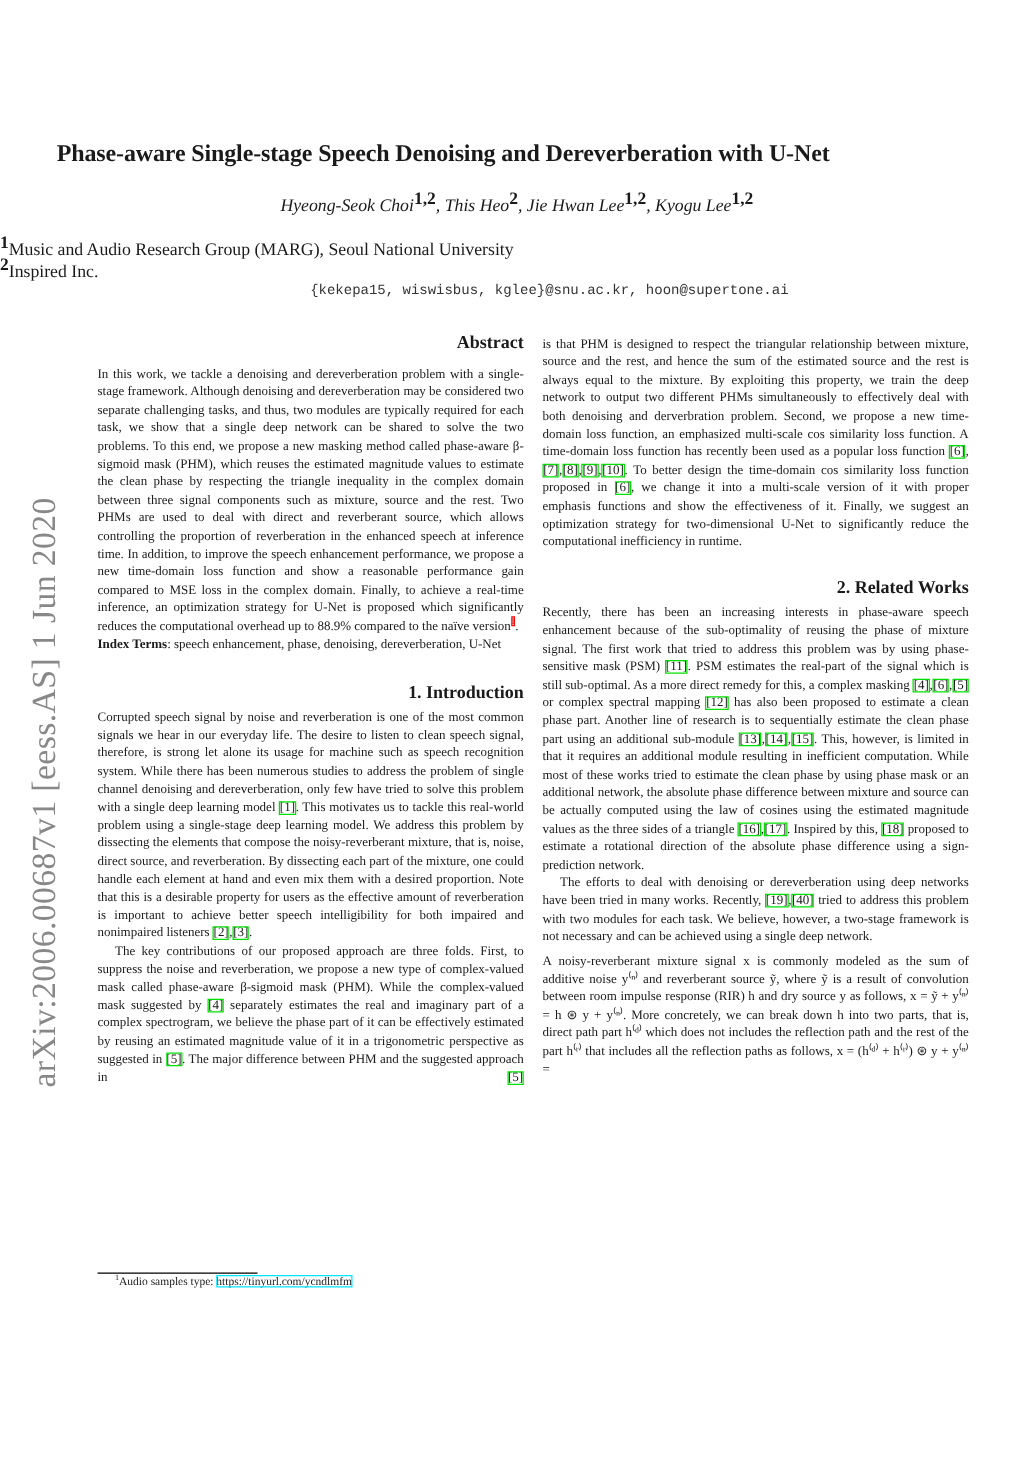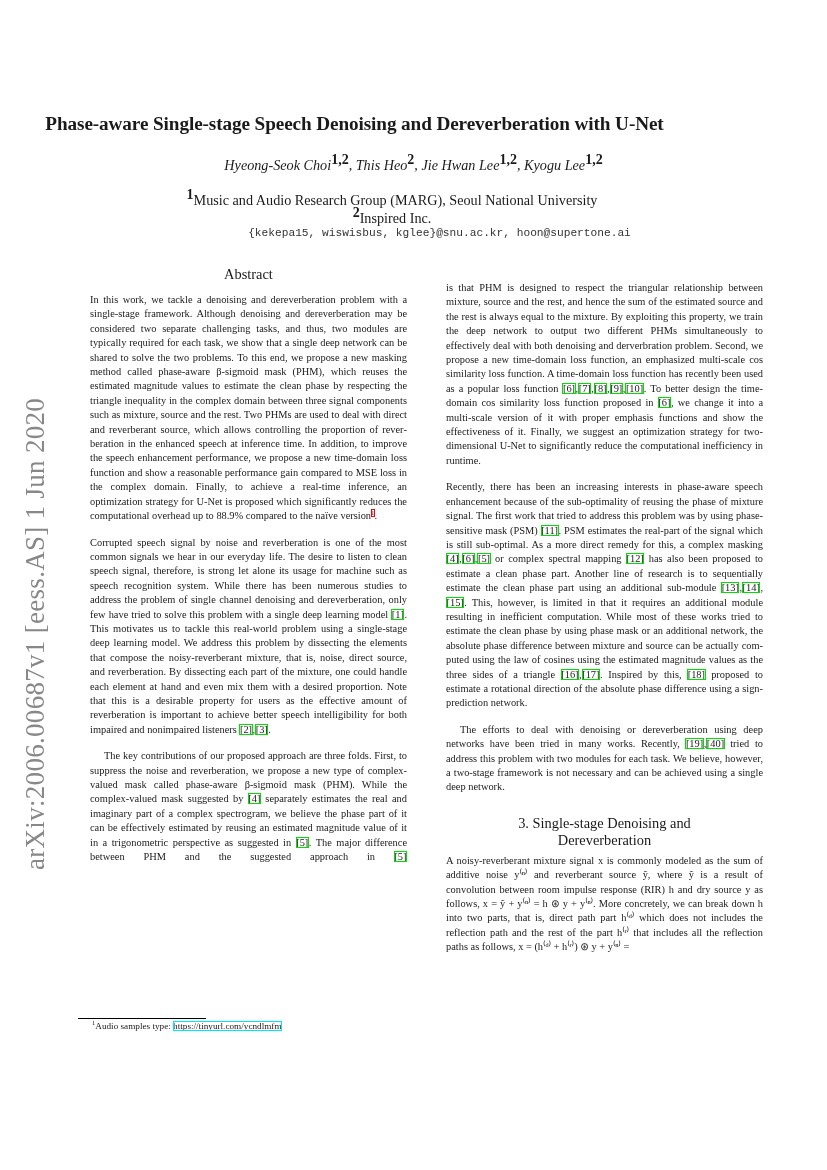--- a/index.html
+++ b/index.html
@@ -3,30 +3,30 @@
 <meta charset="utf-8">
 <style>
   html, body { margin:0; padding:0; background:#ffffff; }
   body { width:827px; height:1170px; position:relative; overflow:hidden;
          font-family:"Liberation Serif", serif; color:#1a1a1a; }
   .title { position:absolute; top:113px; left:0; width:709px; text-align:center;
            font-weight:bold; font-size:19.2px; letter-spacing:-0.1px; }
   .authors { position:absolute; top:152px; left:0; width:827px; text-align:center;
              font-style:italic; font-size:14.2px; }
   .authors sup, .affil sup { font-size:14px; font-style:normal;font-weight:bold; }
-  .affil { position:absolute; left:0; width:784px; text-align:center; font-size:14.2px; }
+  .affil { position:absolute; left:0; width:784px; font-size:14.2px; }
   .emails { position:absolute; top:227px; left:0; width:827px; text-align:center;
             font-family:"Liberation Mono", monospace; font-size:11.2px; color:#333;margin-left:26px; }
   .col { position:absolute; width:341px; font-size:10.4px; line-height:14.4px;
          text-align:justify; hyphens:manual; }
-  .col p { margin:12px; }
+  .col p { margin:0; }
   .col p.indent { text-indent:14px; }
   .left { left:78px; }
   .right { left:434px; }
-  h2 { font-size:14.4px; font-weight:normal; text-align:center; margin:0; line-height:17px; }
+  h2 { font-size:14.4px; font-weight:bold; text-align:right; margin:0; line-height:17px; }
   .cite { outline:1px solid #00e000; outline-offset:-1px; padding:0 0.5px; }
   .fnmark { outline:1px solid #ff0000; outline-offset:-1px; font-size:7px; vertical-align:super; line-height:0; }
   .url { outline:1px solid #00e5ff; outline-offset:-1px; }
   .sidebar { position:absolute; left:20px; top:870px; transform-origin:0 0;
              transform:rotate(-90deg); font-family:"Liberation Serif", serif;
              font-size:27px; color:#888888; white-space:nowrap; letter-spacing:0.3px; }
   .footrule { position:absolute; left:78px; top:1018px; width:128px; height:1px; background:#000; }
   .footnote { position:absolute; left:92px; top:1019px; font-size:9.2px; }
   .footnote sup { font-size:6.5px; }
 </style>
@@ -44,29 +44,31 @@
   <span>Kyogu Lee</span><sup>1,2</sup>
 </div>
 
 <div class="affil" style="top:187px;"><sup>1</sup><span>Music and Audio Research Group (MARG), Seoul National University</span></div>
 <div class="affil" style="top:205px;"><sup>2</sup><span>Inspired Inc.</span></div>
 <div class="emails">{kekepa15, wiswisbus, kglee}@snu.ac.kr, hoon@supertone.ai</div>
 
 <div class="col left" style="top:266px;">
   <h2>Abstract</h2>
   <p style="margin-top:10px;"><span>In this work, we tackle a denoising and dereverberation prob­lem with a single-stage framework. Although denoising and dereverberation may be considered two separate challenging tasks, and thus, two modules are typically required for each task, we show that a single deep network can be shared to solve the two problems. To this end, we propose a new mask­ing method called phase-aware β-sigmoid mask (PHM), which reuses the estimated magnitude values to estimate the clean phase by respecting the triangle inequality in the complex do­main between three signal components such as mixture, source and the rest. Two PHMs are used to deal with direct and rever­berant source, which allows controlling the proportion of rever­beration in the enhanced speech at inference time. In addition, to improve the speech enhancement performance, we propose a new time-domain loss function and show a reasonable perfor­mance gain compared to MSE loss in the complex domain. Fi­nally, to achieve a real-time inference, an optimization strategy for U-Net is proposed which significantly reduces the computa­tional overhead up to 88.9% compared to the naïve version</span><a class="fnmark">1</a><span>.</span></p>
+  <p style="text-align:left;"><b>Index Terms</b><span>: speech enhancement, phase, denoising, derever­beration, U-Net</span></p>
 
+  <h2 style="margin-top:22px;">1.  Introduction</h2>
   <p style="margin-top:5px;"><span>Corrupted speech signal by noise and reverberation is one of the most common signals we hear in our everyday life. The desire to listen to clean speech signal, therefore, is strong let alone its usage for machine such as speech recognition system. While there has been numerous studies to address the problem of single channel denoising and dereverberation, only few have tried to solve this problem with a single deep learning model </span><a class="cite">[1]</a><span>. This motivates us to tackle this real-world problem using a single-stage deep learning model. We address this problem by dissecting the elements that compose the noisy-reverberant mixture, that is, noise, direct source, and reverberation. By dis­secting each part of the mixture, one could handle each element at hand and even mix them with a desired proportion. Note that this is a desirable property for users as the effective amount of reverberation is important to achieve better speech intelligibility for both impaired and nonimpaired listeners </span><a class="cite">[2]</a>,<a class="cite">[3]</a><span>.</span></p>
   <p class="indent" style="text-align-last:justify;"><span>The key contributions of our proposed approach are three folds. First, to suppress the noise and reverberation, we pro­pose a new type of complex-valued mask called phase-aware β-sigmoid mask (PHM). While the complex-valued mask sug­gested by </span><a class="cite">[4]</a><span> separately estimates the real and imaginary part of a complex spectrogram, we believe the phase part of it can be effectively estimated by reusing an estimated magnitude value of it in a trigonometric perspective as suggested in </span><a class="cite">[5]</a><span>. The ma­jor difference between PHM and the suggested approach in </span><a class="cite">[5]</a></p>
 </div>
 
 <div class="footrule"></div>
 <div class="footnote"><sup>1</sup><span>Audio samples type: </span><a class="url">https://tinyurl.com/ycndlmfm</a></div>
 
 <div class="col right" style="top:269px;">
   <p><span>is that PHM is designed to respect the triangular relationship between mixture, source and the rest, and hence the sum of the estimated source and the rest is always equal to the mixture. By exploiting this property, we train the deep network to output two different PHMs simultaneously to effectively deal with both de­noising and derverbration problem. Second, we propose a new time-domain loss function, an emphasized multi-scale cos sim­ilarity loss function. A time-domain loss function has recently been used as a popular loss function </span><a class="cite">[6]</a>,<a class="cite">[7]</a>,<a class="cite">[8]</a>,<a class="cite">[9]</a>,<a class="cite">[10]</a><span>. To better design the time-domain cos similarity loss function proposed in </span><a class="cite">[6]</a><span>, we change it into a multi-scale version of it with proper emphasis functions and show the effectiveness of it. Finally, we suggest an optimization strategy for two-dimensional U-Net to significantly reduce the computational inefficiency in runtime.</span></p>
 
+  <h2 style="margin-top:20px;">2.  Related Works</h2>
   <p style="margin-top:5px;"><span>Recently, there has been an increasing interests in phase-aware speech enhancement because of the sub-optimality of reusing the phase of mixture signal. The first work that tried to address this problem was by using phase-sensitive mask (PSM) </span><a class="cite">[11]</a><span>. PSM estimates the real-part of the signal which is still sub-optimal. As a more direct remedy for this, a complex masking </span><a class="cite">[4]</a>,<a class="cite">[6]</a>,<a class="cite">[5]</a><span> or complex spectral mapping </span><a class="cite">[12]</a><span> has also been pro­posed to estimate a clean phase part. Another line of research is to sequentially estimate the clean phase part using an additional sub-module </span><a class="cite">[13]</a>,<a class="cite">[14]</a>,<a class="cite">[15]</a><span>. This, however, is limited in that it re­quires an additional module resulting in inefficient computation. While most of these works tried to estimate the clean phase by using phase mask or an additional network, the absolute phase difference between mixture and source can be actually com­puted using the law of cosines using the estimated magnitude values as the three sides of a triangle </span><a class="cite">[16]</a>,<a class="cite">[17]</a><span>. Inspired by this, </span><a class="cite">[18]</a><span> proposed to estimate a rotational direction of the absolute phase difference using a sign-prediction network.</span></p>
   <p class="indent"><span>The efforts to deal with denoising or dereverberation us­ing deep networks have been tried in many works. Recently, </span><a class="cite">[19]</a>,<a class="cite">[40]</a><span> tried to address this problem with two modules for each task. We believe, however, a two-stage framework is not neces­sary and can be achieved using a single deep network.</span></p>
 
-  <h2 style="margin-top:20px;"><span>3.  Single-stage Denoising and</span><br><span>Dereverberation</span></h2>
   <p style="margin-top:5px;">A noisy-reverberant mixture signal x is commonly modeled as the sum of additive noise y⁽ⁿ⁾ and reverberant source ỹ, where ỹ is a result of convolution between room impulse re­sponse (RIR) h and dry source y as follows, x = ỹ + y⁽ⁿ⁾ = h ⊛ y + y⁽ⁿ⁾. More concretely, we can break down h into two parts, that is, direct path part h⁽ᵈ⁾ which does not includes the reflection path and the rest of the part h⁽ʳ⁾ that includes all the reflection paths as follows, x = (h⁽ᵈ⁾ + h⁽ʳ⁾) ⊛ y + y⁽ⁿ⁾ =</p>
 </div>
 
 </body></html>

